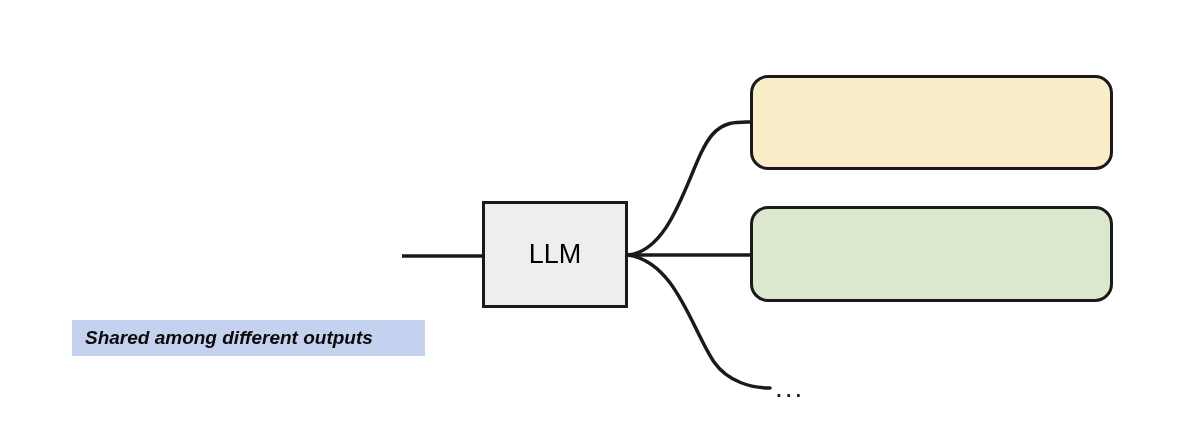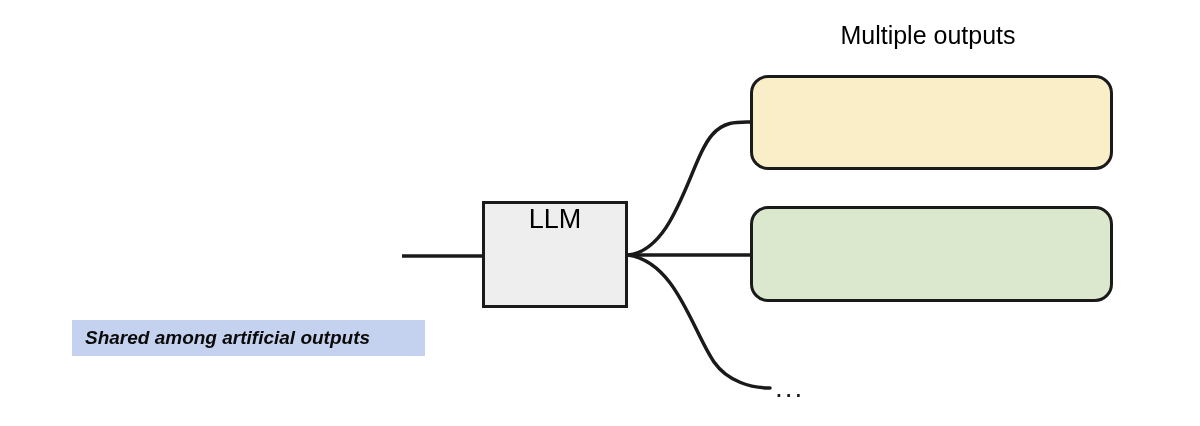--- a/index.html
+++ b/index.html
@@ -80,20 +80,21 @@
     white-space: nowrap;
   }
   #llm-box {
     left: 482px;
     top: 201px;
     width: 146px;
     height: 107px;
     background: #eeeeee;
     border-radius: 0;
     display: flex;
+    align-items: center;
     justify-content: center;
   }
   #llm-text {
     font-size: 27px;
     color: #000000;
   }
   #output-box-1 {
     left: 750px;
     top: 75px;
     width: 363px;
@@ -134,28 +135,27 @@
     <path d="M 628 255 C 676 250 690 160 712 135 C 724 121 738 122 750 122" fill="none" stroke="#1a1a1a" stroke-width="3.5" stroke-linecap="round"></path>
 
     <path d="M 628 255 L 750 255" fill="none" stroke="#1a1a1a" stroke-width="3.5" stroke-linecap="butt"></path>
 
     <path d="M 628 255 C 676 262 692 330 714 362 C 728 382 752 388 770 388" fill="none" stroke="#1a1a1a" stroke-width="3.5" stroke-linecap="round"></path>
   </svg>
 
 
 
   <div id="shared-note">
-    <span id="shared-note-text">Shared among artificial outputs</span>
+    <span id="shared-note-text">Shared among different outputs</span>
   </div>
 
   <div class="box" id="llm-box">
     <span id="llm-text">LLM</span>
   </div>
 
-  <div class="label" id="outputs-label">Multiple outputs</div>
 
   <div class="box rounded" id="output-box-1">
     <span></span>
   </div>
 
   <div class="box rounded" id="output-box-2">
     <span></span>
   </div>
 
   <div id="ellipsis">...</div>

